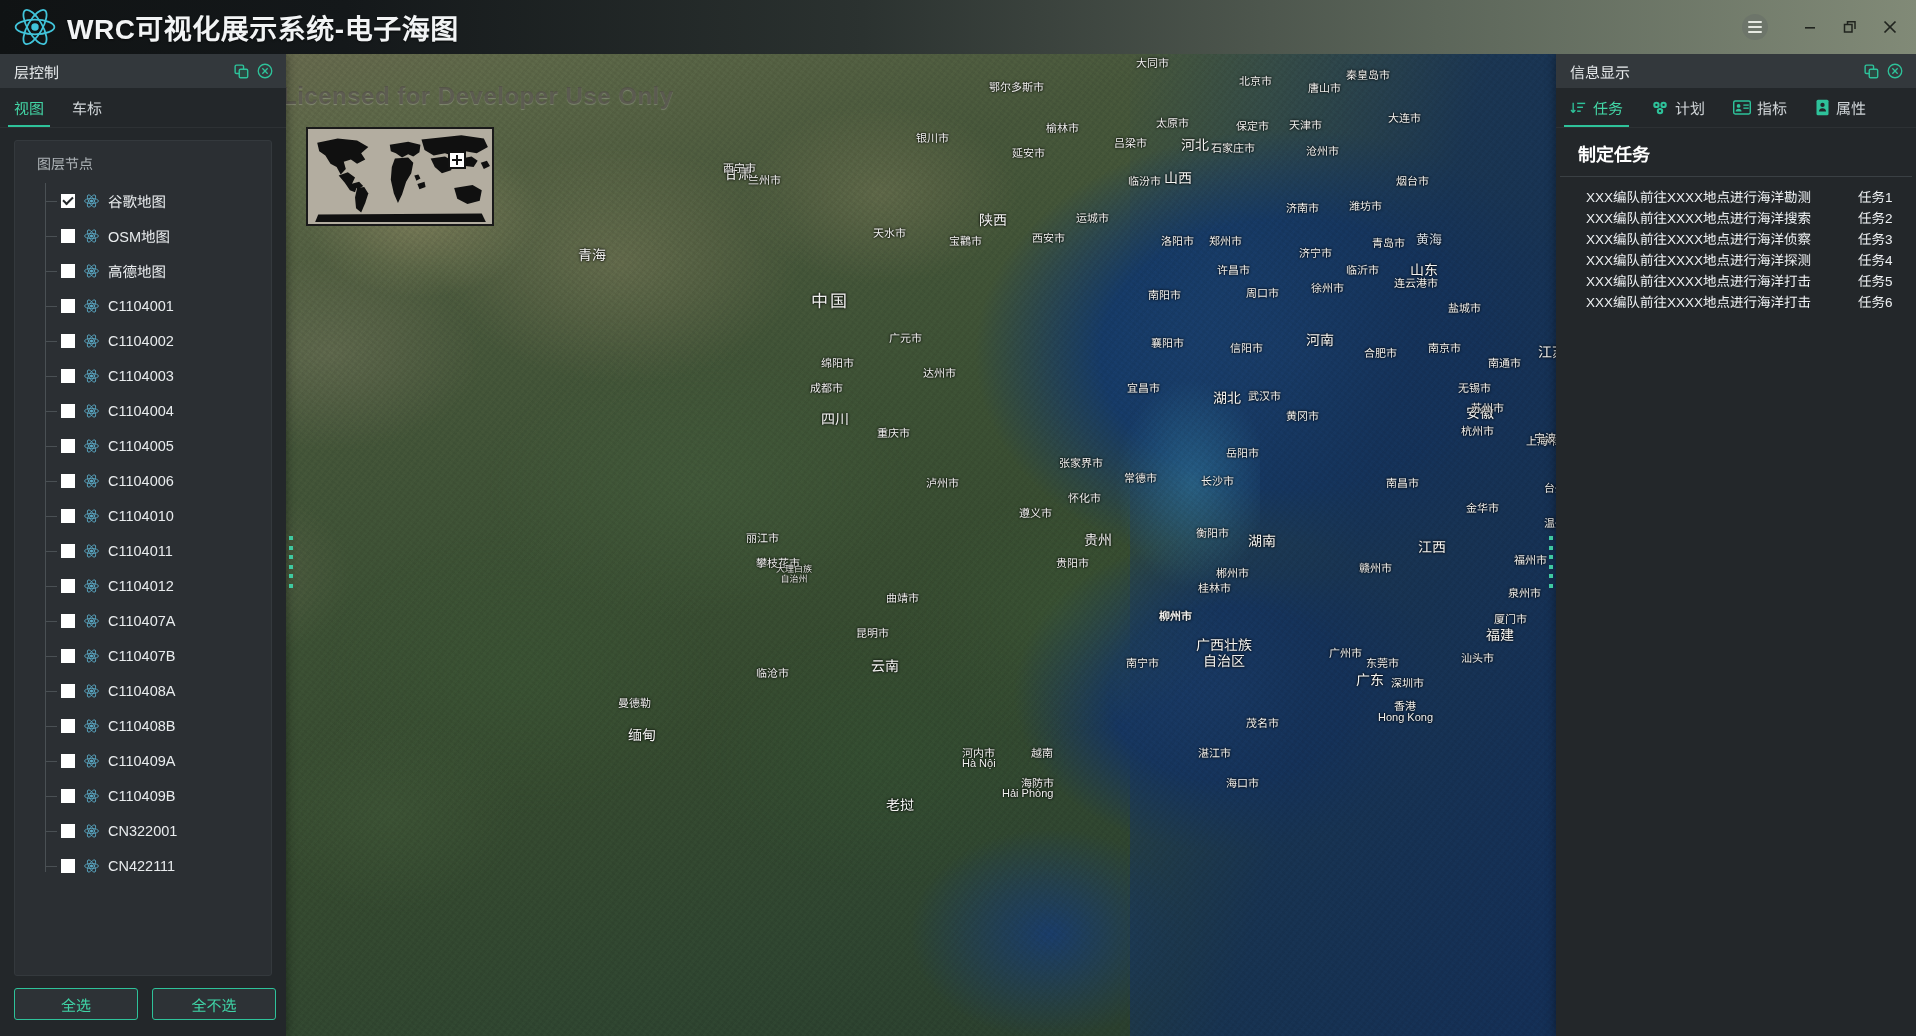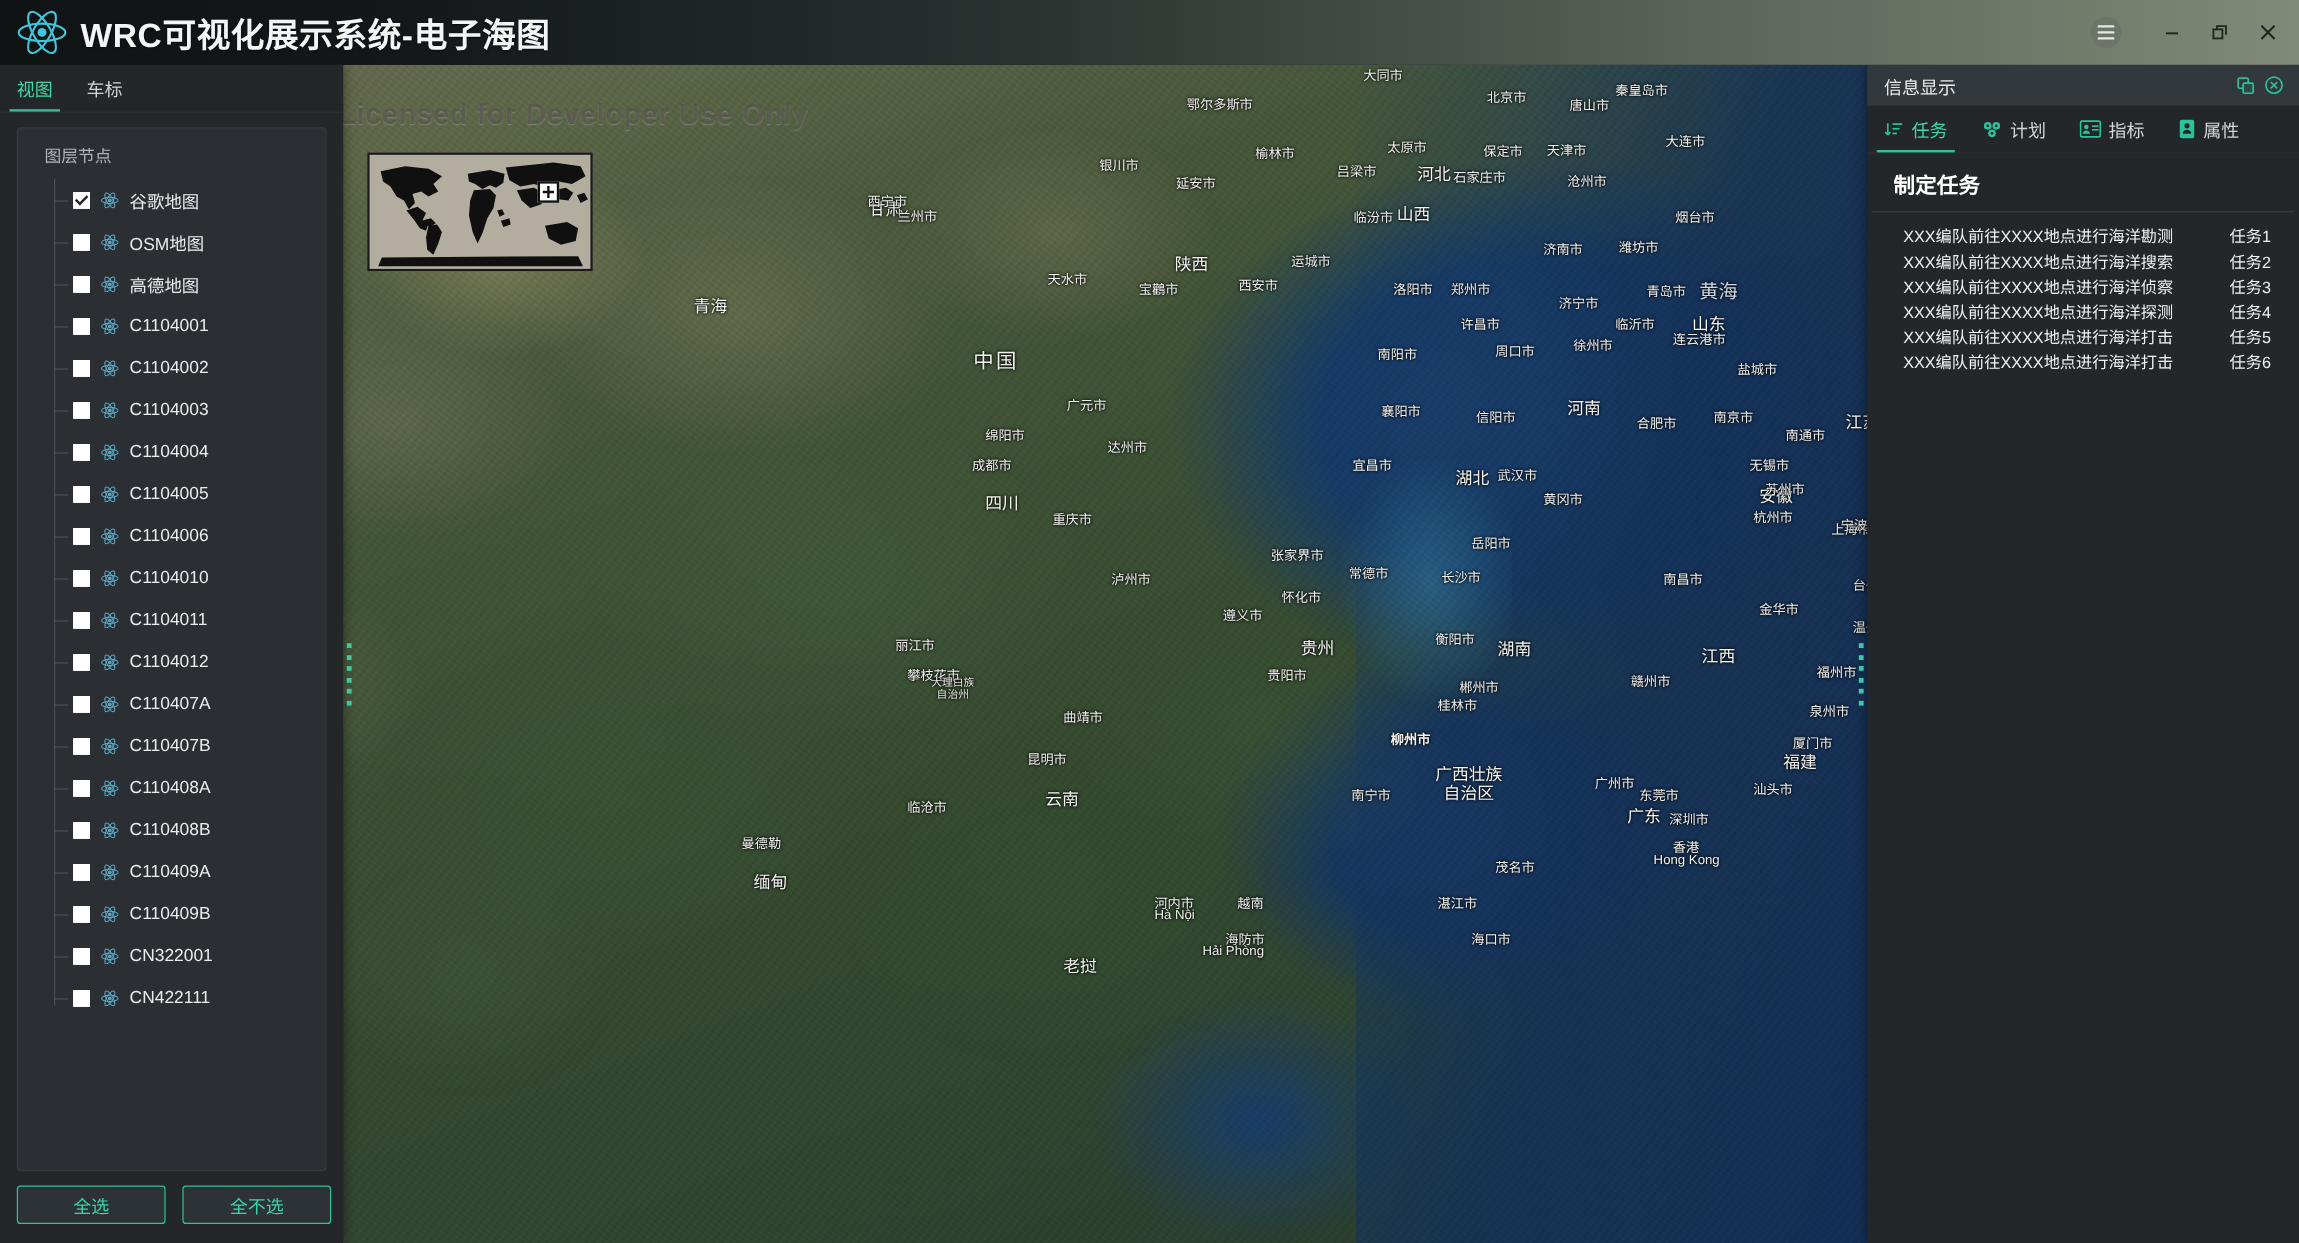--- a/index.html
+++ b/index.html
@@ -117,21 +117,21 @@
   .map-label {
     position: absolute;
     color: #f0f0ee;
     font-size: 11px;
     white-space: nowrap;
     text-shadow: 0 0 3px rgba(0,0,0,.95), 0 0 2px rgba(0,0,0,.9);
     pointer-events: none;
   }
   .map-label.big { font-size: 17px; letter-spacing: 2px; }
   .map-label.prov { font-size: 14px; color: #f4f4f2; }
-  .map-label.sea { color: #cdd9e6; font-size: 16px; }
+  .map-label.sea { color: #cdd9e6; font-size: 13px; }
   .map-label.sm { font-size: 9px; color: #e2e2de; }
 
   
   .map-watermark {
     position: absolute;
     left: 282px; top: 28px;
     font-size: 24px; font-weight: bold;
     color: rgba(80,76,70,.72);
     text-shadow: 0 1px 1px rgba(255,255,255,.22);
     letter-spacing: .5px;
@@ -496,21 +496,21 @@
           <div class="map-label " style="left: 1211px; top: 85px;">石家庄市</div>
           <div class="map-label " style="left: 1236px; top: 63px;">保定市</div>
           <div class="map-label " style="left: 1306px; top: 88px;">沧州市</div>
           <div class="map-label " style="left: 1286px; top: 145px;">济南市</div>
           <div class="map-label " style="left: 1349px; top: 143px;">潍坊市</div>
           <div class="map-label " style="left: 1372px; top: 180px;">青岛市</div>
           <div class="map-label " style="left: 1396px; top: 118px;">烟台市</div>
           <div class="map-label " style="left: 1388px; top: 55px;">大连市</div>
           <div class="map-label " style="left: 1346px; top: 12px;">秦皇岛市</div>
           <div class="map-label " style="left: 1114px; top: 80px;">吕梁市</div>
-          <div class="map-label " style="left: 980px; top: 90px;">延安市</div>
+          <div class="map-label " style="left: 1012px; top: 90px;">延安市</div>
           <div class="map-label " style="left: 1128px; top: 118px;">临汾市</div>
           <div class="map-label " style="left: 1076px; top: 155px;">运城市</div>
           <div class="map-label " style="left: 1032px; top: 175px;">西安市</div>
           <div class="map-label " style="left: 949px; top: 178px;">宝鸛市</div>
           <div class="map-label " style="left: 873px; top: 170px;">天水市</div>
           <div class="map-label " style="left: 748px; top: 117px;">兰州市</div>
           <div class="map-label " style="left: 723px; top: 105px;">西宁市</div>
           <div class="map-label " style="left: 1209px; top: 178px;">郑州市</div>
           <div class="map-label " style="left: 1161px; top: 178px;">洛阳市</div>
           <div class="map-label " style="left: 1217px; top: 207px;">许昌市</div>
@@ -653,20 +653,36 @@
           <div class="zoom-thumb"></div>
         </div>
         <div class="nav-btn">−</div>
       </div>
     </div>
 
     <div class="csdn-mark">CSDN @小星星·</div>
   </div>
 
   <div class="panel" id="left-panel">
+    <div class="panel-head">
+      <div class="panel-title">层控制</div>
+      <div class="head-icon">
+        <svg width="15" height="15" viewBox="0 0 16 16">
+          <rect x="1.2" y="1.2" width="9" height="9" rx="1.4" fill="none" stroke="#2ec29a" stroke-width="1.5"></rect>
+          <rect x="5.6" y="5.6" width="9" height="9" rx="1.4" fill="#2b4a42" stroke="#2ec29a" stroke-width="1.5"></rect>
+        </svg>
+      </div>
+      <div class="head-icon">
+        <svg width="16" height="16" viewBox="0 0 18 18">
+          <circle cx="9" cy="9" r="7.6" fill="none" stroke="#2ec29a" stroke-width="1.5"></circle>
+          <line x1="6" y1="6" x2="12" y2="12" stroke="#2ec29a" stroke-width="1.5"></line>
+          <line x1="12" y1="6" x2="6" y2="12" stroke="#2ec29a" stroke-width="1.5"></line>
+        </svg>
+      </div>
+    </div>
 
     <div class="tabs" id="left-tabs">
         <div class="tab active">
           <span>视图</span>
         </div>
         <div class="tab">
           <span>车标</span>
         </div>
       </div>
 

